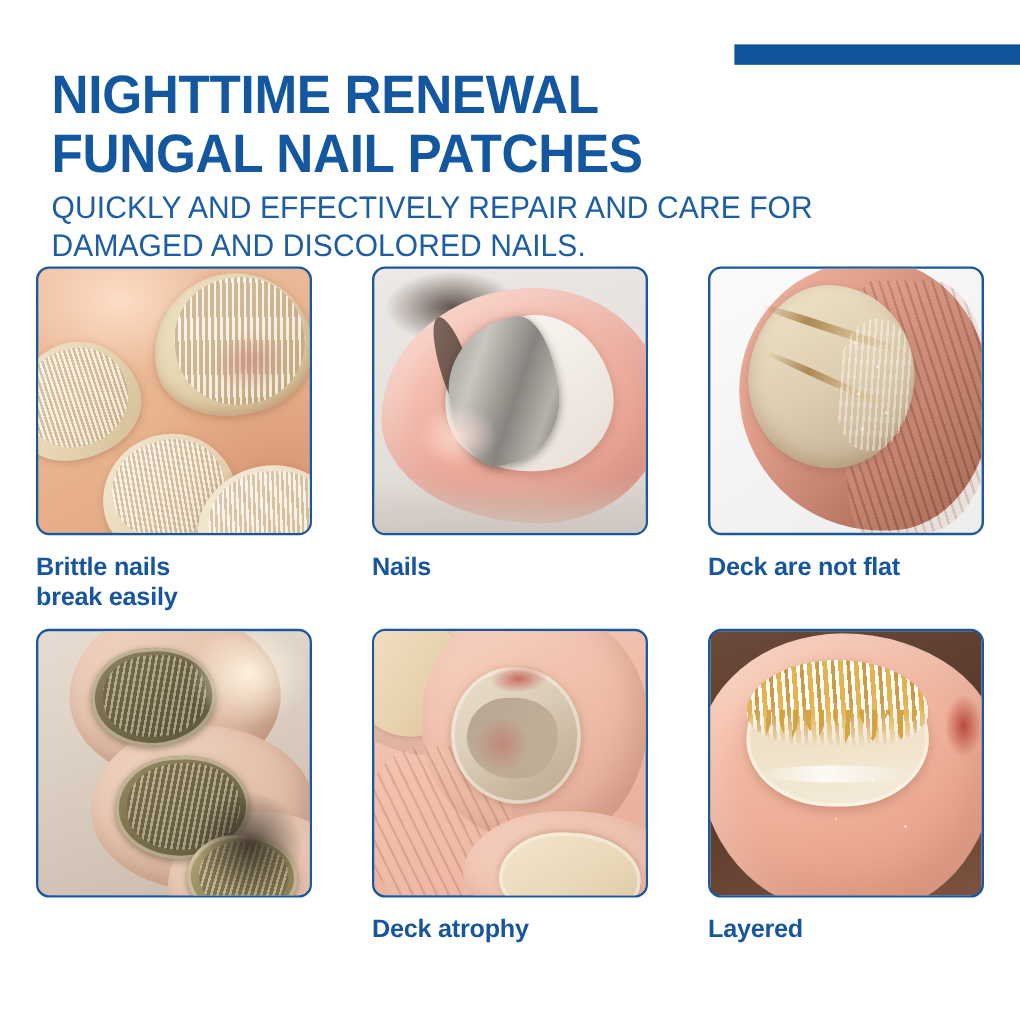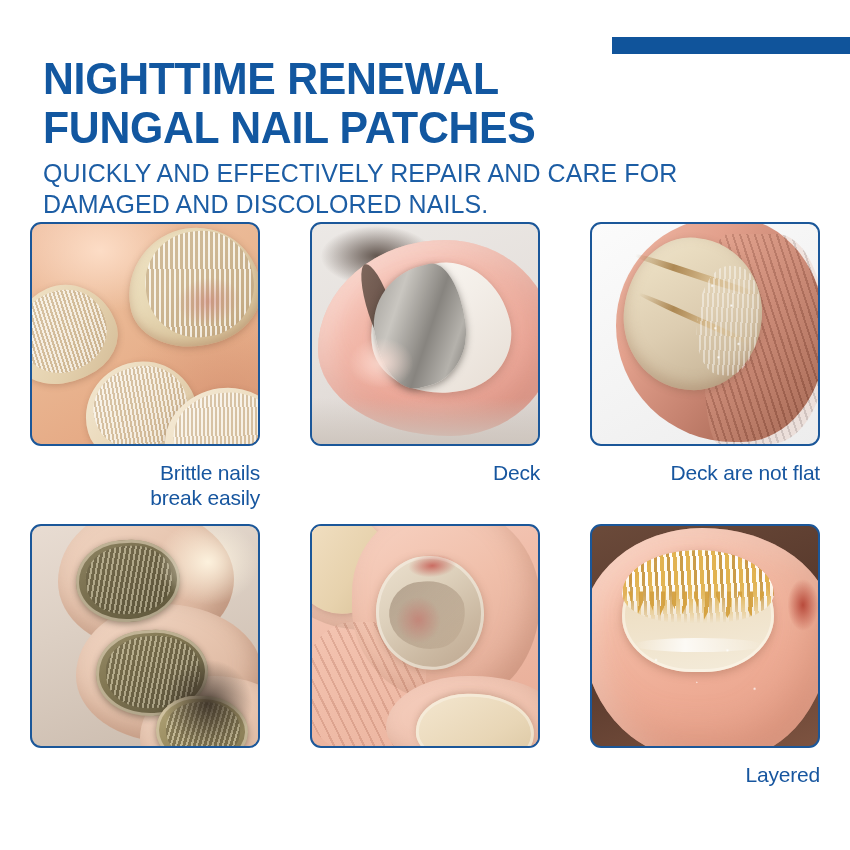--- a/index.html
+++ b/index.html
@@ -93,25 +93,25 @@
     width: 230px;
     height: 224px;
     box-sizing: border-box;
     border: 2px solid #1b5799;
     border-radius: 11px;
     overflow: hidden;
     background: #f2efec;
   }
   .caption {
     margin-top: 14px;
-    text-align: right;
+    text-align: left;
     color: #17569f;
     font-family: "Liberation Sans", sans-serif;
     font-size: 21px;
-    font-weight: normal;
+    font-weight: bold;
     line-height: 25px;
     letter-spacing: -0.2px;
     white-space: pre-line;
   }
 
   
   .layer { position: absolute; }
 
   
   .p1 { background: linear-gradient(152deg,#f0c2a6 0%,#eab894 38%,#e6ab86 72%,#dd9e78 100%); }
@@ -458,21 +458,21 @@
     <div class="card">
       <div class="photo p2">
         <div class="layer dark"></div>
         <div class="layer toe"></div>
         <div class="layer plate"></div>
         <div class="layer gap"></div>
         <div class="layer lift"></div>
         <div class="layer glow"></div>
         <div class="layer shadowfloor"></div>
       </div>
-      <div class="caption">Deck</div>
+      <div class="caption">Nails</div>
     </div>
 
     <div class="card">
       <div class="photo p3">
         <div class="layer thumb"></div>
         <div class="layer creases"></div>
         <div class="layer plate">
           <div class="ridge1"></div>
             <div class="ridge2"></div>
             <div class="crumble"></div>
@@ -509,20 +509,21 @@
         <div class="layer nailA"></div>
         <div class="layer fB"></div>
         <div class="layer crease"></div>
         <div class="layer plate">
           <div class="erode"></div>
             <div class="redtop"></div>
         </div>
         <div class="layer fC"></div>
         <div class="layer nailC"></div>
       </div>
+      <div class="caption">Deck atrophy</div>
     </div>
 
     <div class="card">
       <div class="photo p6">
         <div class="layer bigtoe"></div>
         <div class="layer red"></div>
         <div class="layer plate">
           <div class="debris"></div>
             <div class="jag"></div>
             <div class="sheenline"></div>

